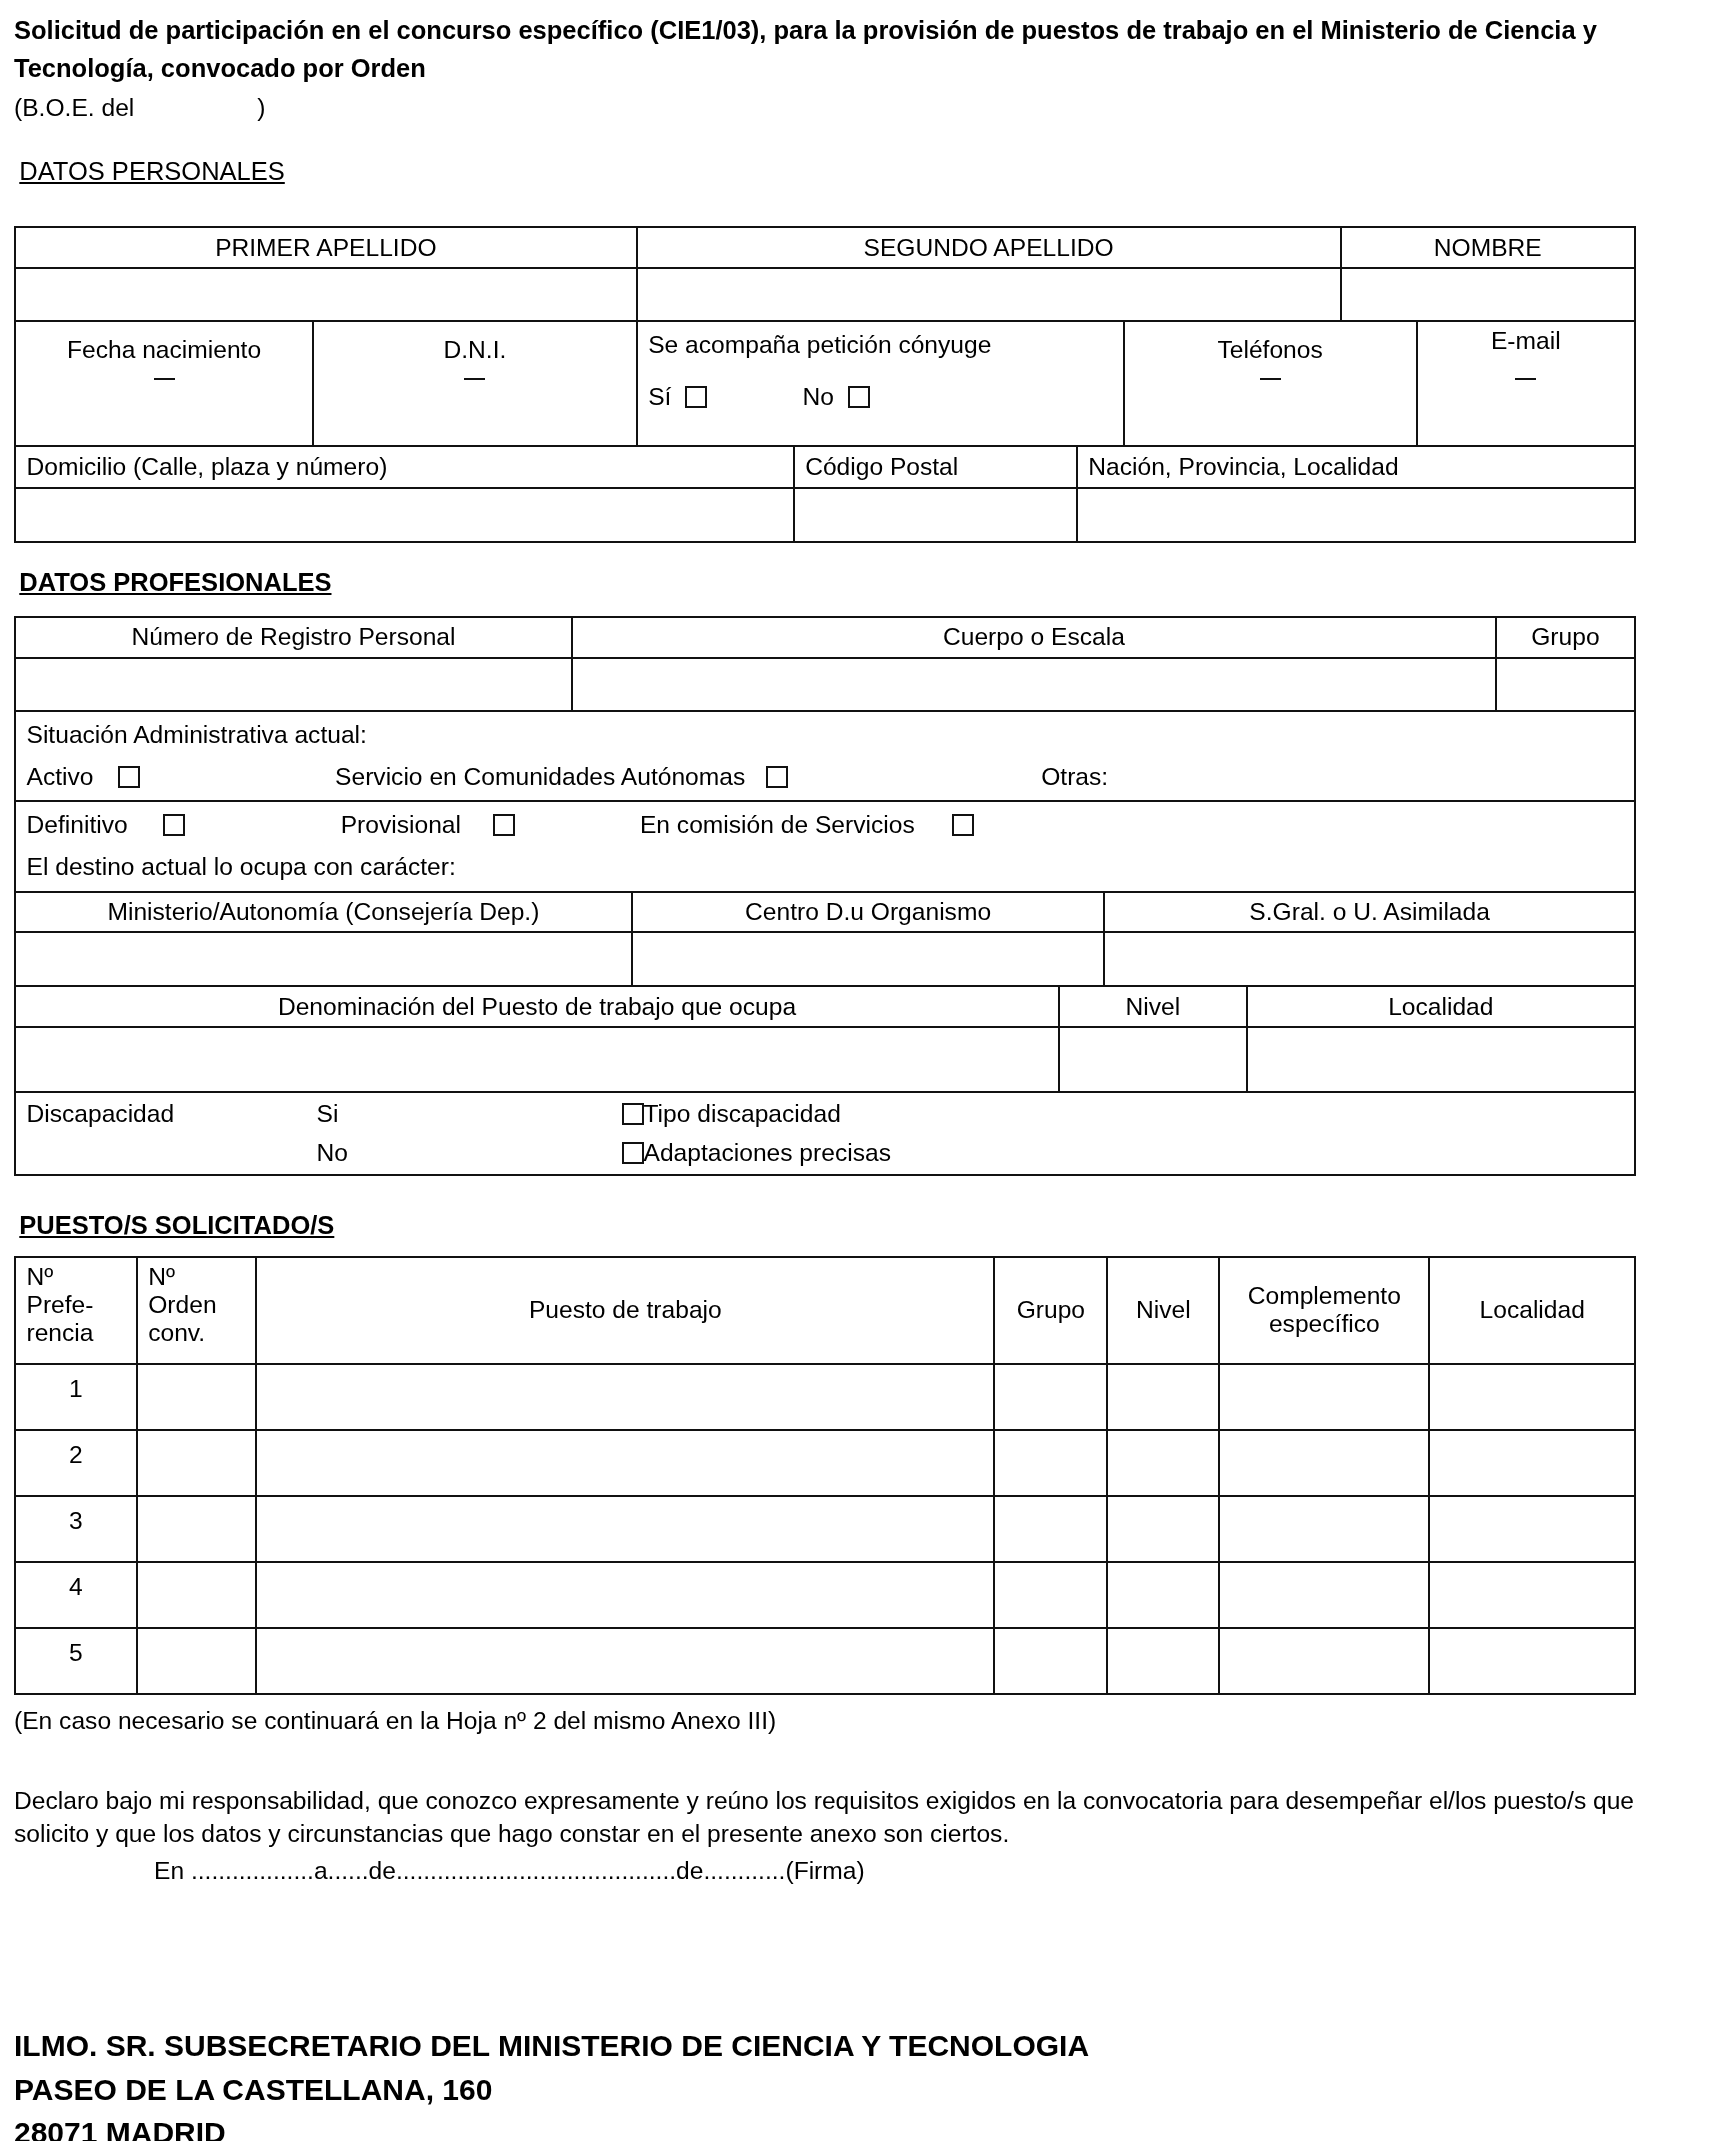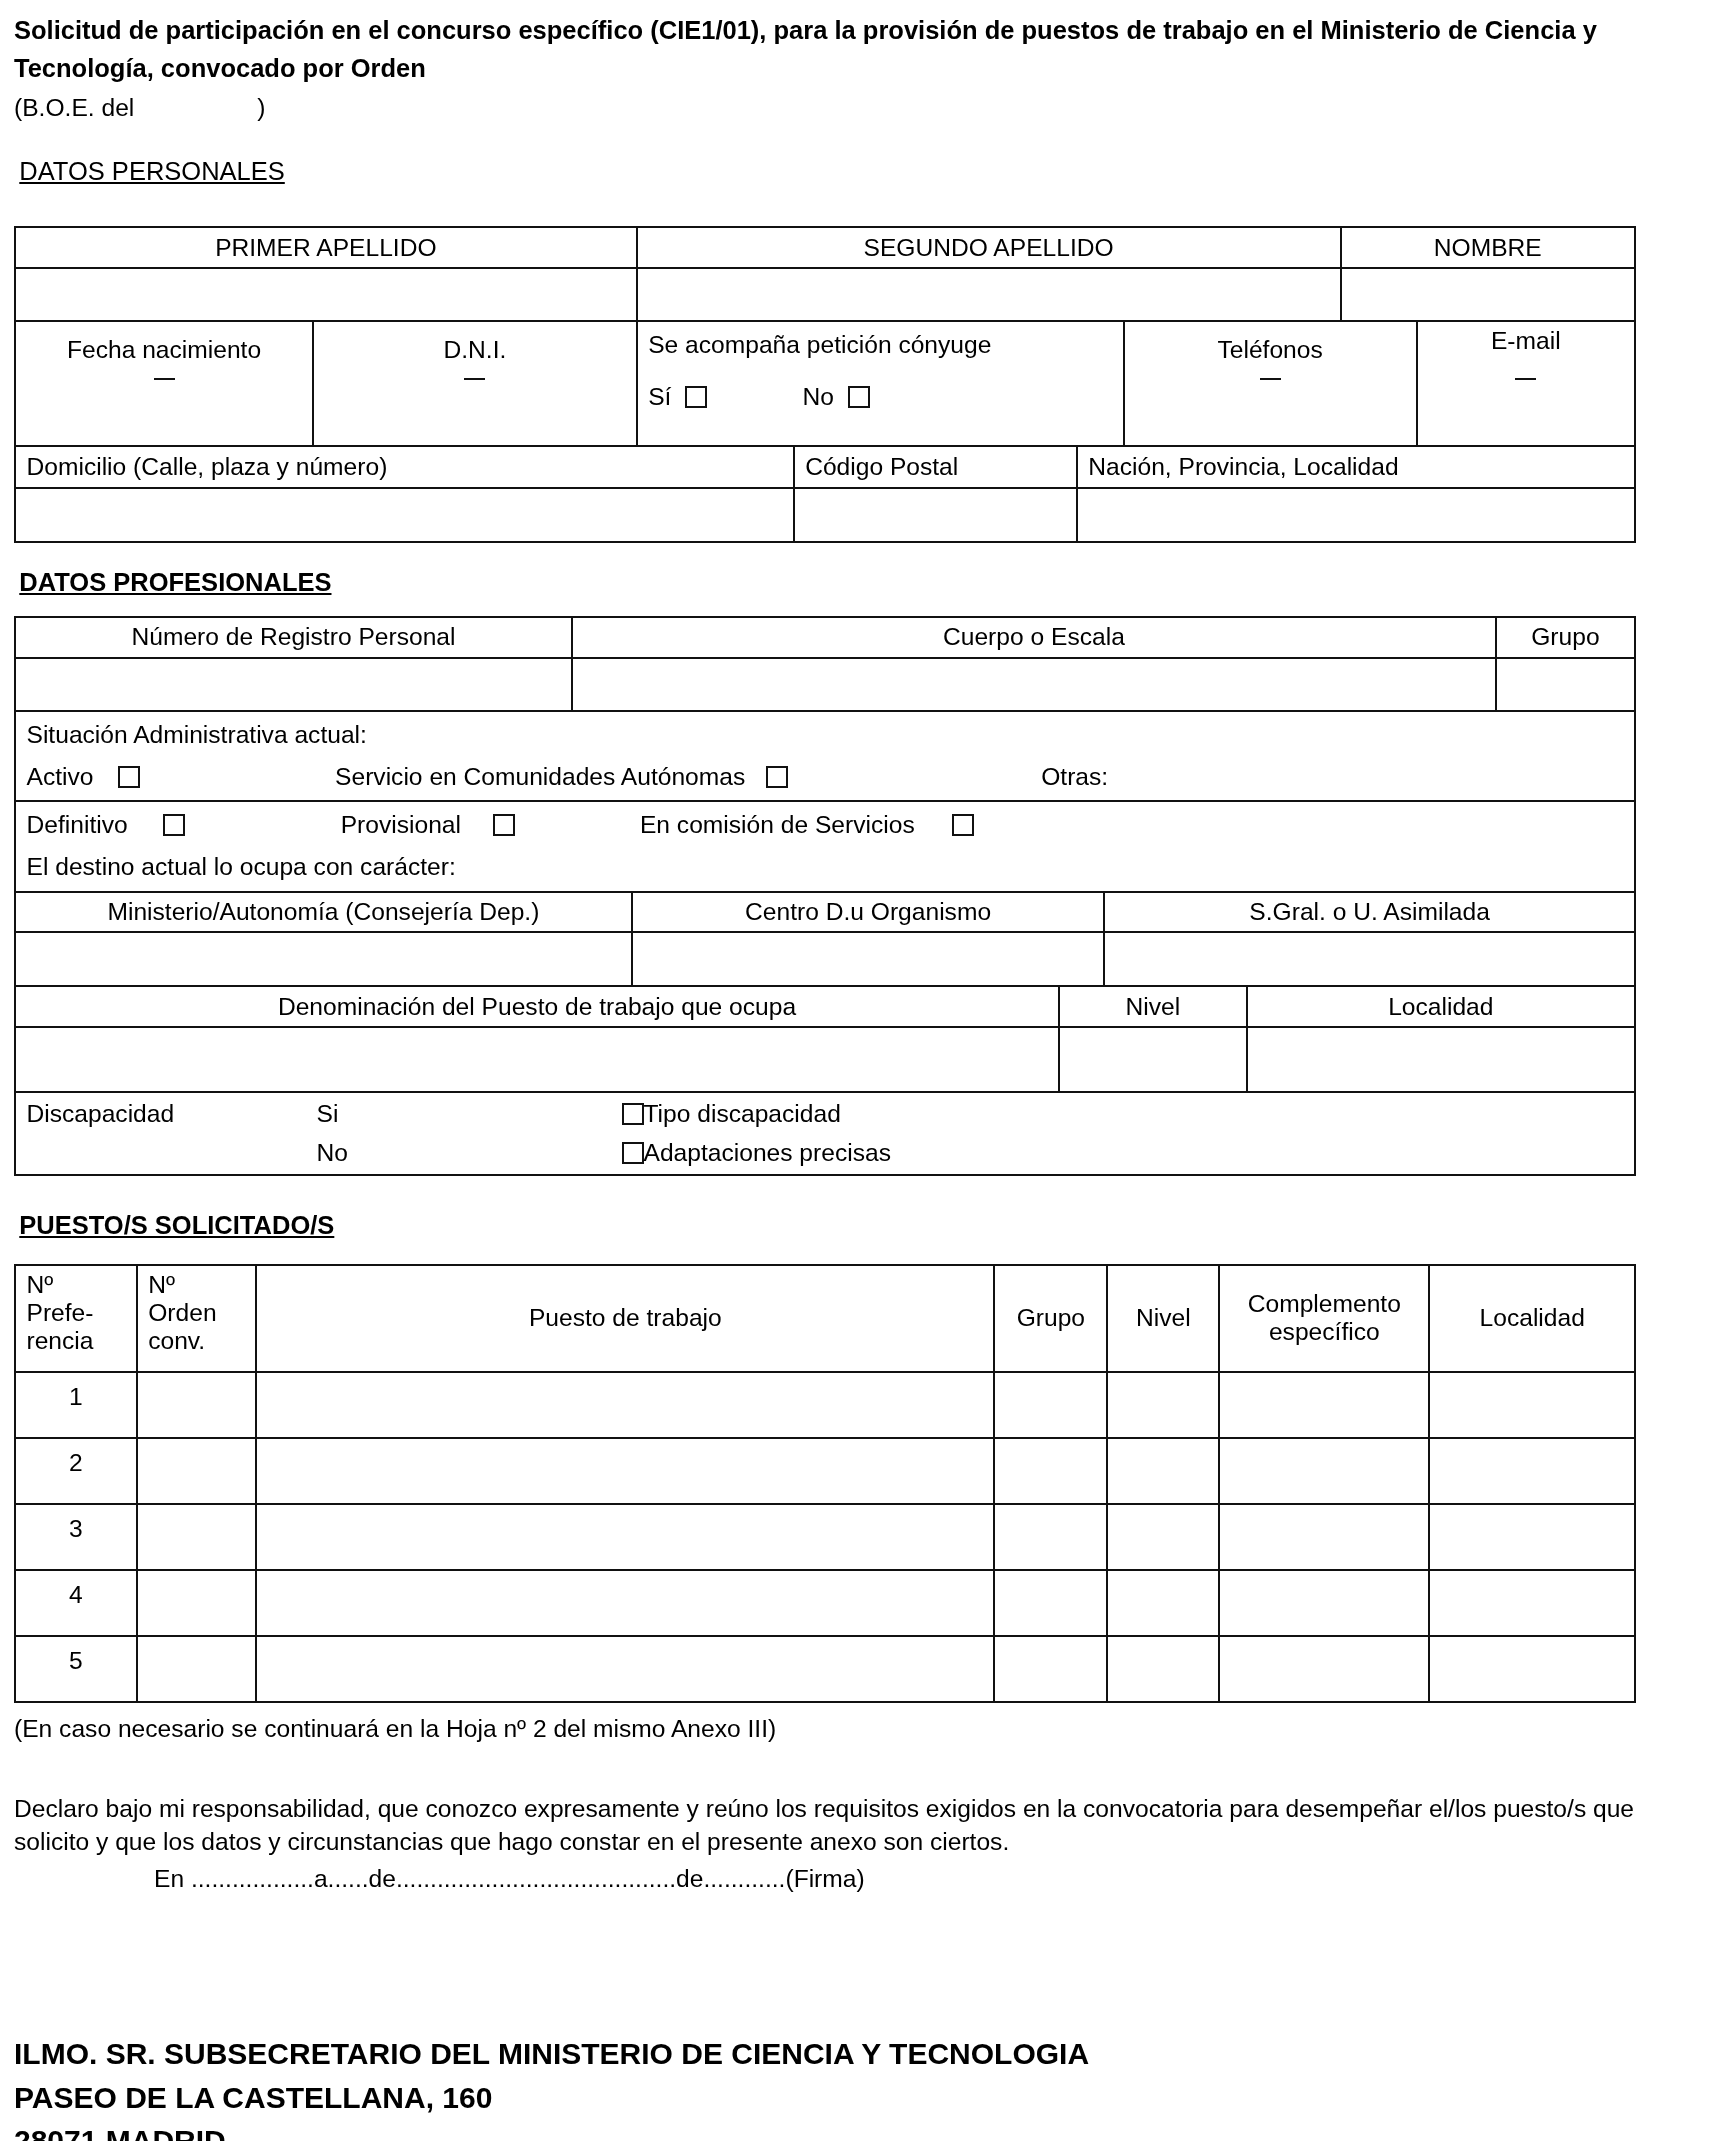--- a/index.html
+++ b/index.html
@@ -24,21 +24,21 @@
   .boe .close { margin-left: 123px; }
   .section {
     font-size: 25.5px;
     font-weight: normal;
     text-decoration: underline;
     padding-left: 5.3px;
   }
   .section.bold { font-weight: bold; }
   .sp-before-t1 { margin-bottom: 40px; }
   .sp-before-t2 { margin-top: 24.6px; margin-bottom: 19.3px; }
-  .sp-before-t3 { margin-top: 35px; margin-bottom: 24px; }
+  .sp-before-t3 { margin-top: 35px; margin-bottom: 16px; }
 
   .tbl { width: 1622px; border: 2.6px solid #111; }
   .row { display: flex; align-items: stretch; }
   .row + .row { border-top: 2.6px solid #111; }
   .cell {
     padding: 5.3px 10.5px;
     display: flex;
     align-items: center;
     min-width: 0;
   }
@@ -83,21 +83,21 @@
   .declaracion { margin-top: 49px; width: 1626px; line-height: 1.35; }
   .firma { margin-top: 7px; margin-left: 140px; }
   .footer-block { margin-top: 139px; font-weight: bold; font-size: 30px; line-height: 1.45; }
   .u { text-decoration: underline; }
 </style>
 </head>
 <body>
 
 <div class="page">
 
-  <p class="title">Solicitud de participación  en el concurso específico (CIE1/01), para la provisión de puestos de trabajo en el Ministerio de Ciencia y Tecnología, convocado por Orden</p>
+  <p class="title">Solicitud de participación  en el concurso específico (CIE1/03), para la provisión de puestos de trabajo en el Ministerio de Ciencia y Tecnología, convocado por Orden</p>
   <p class="boe">
     <span>(B.O.E. del</span><span class="close">)</span>
   </p>
 
   <h2 class="section sp-before-t1">DATOS PERSONALES</h2>
 
   <div class="tbl">
     <div class="row" style="min-height:39px">
       <div class="cell center" style="width:38.3%">PRIMER APELLIDO</div>
       <div class="cell center" style="width:43.5%">SEGUNDO APELLIDO</div>

